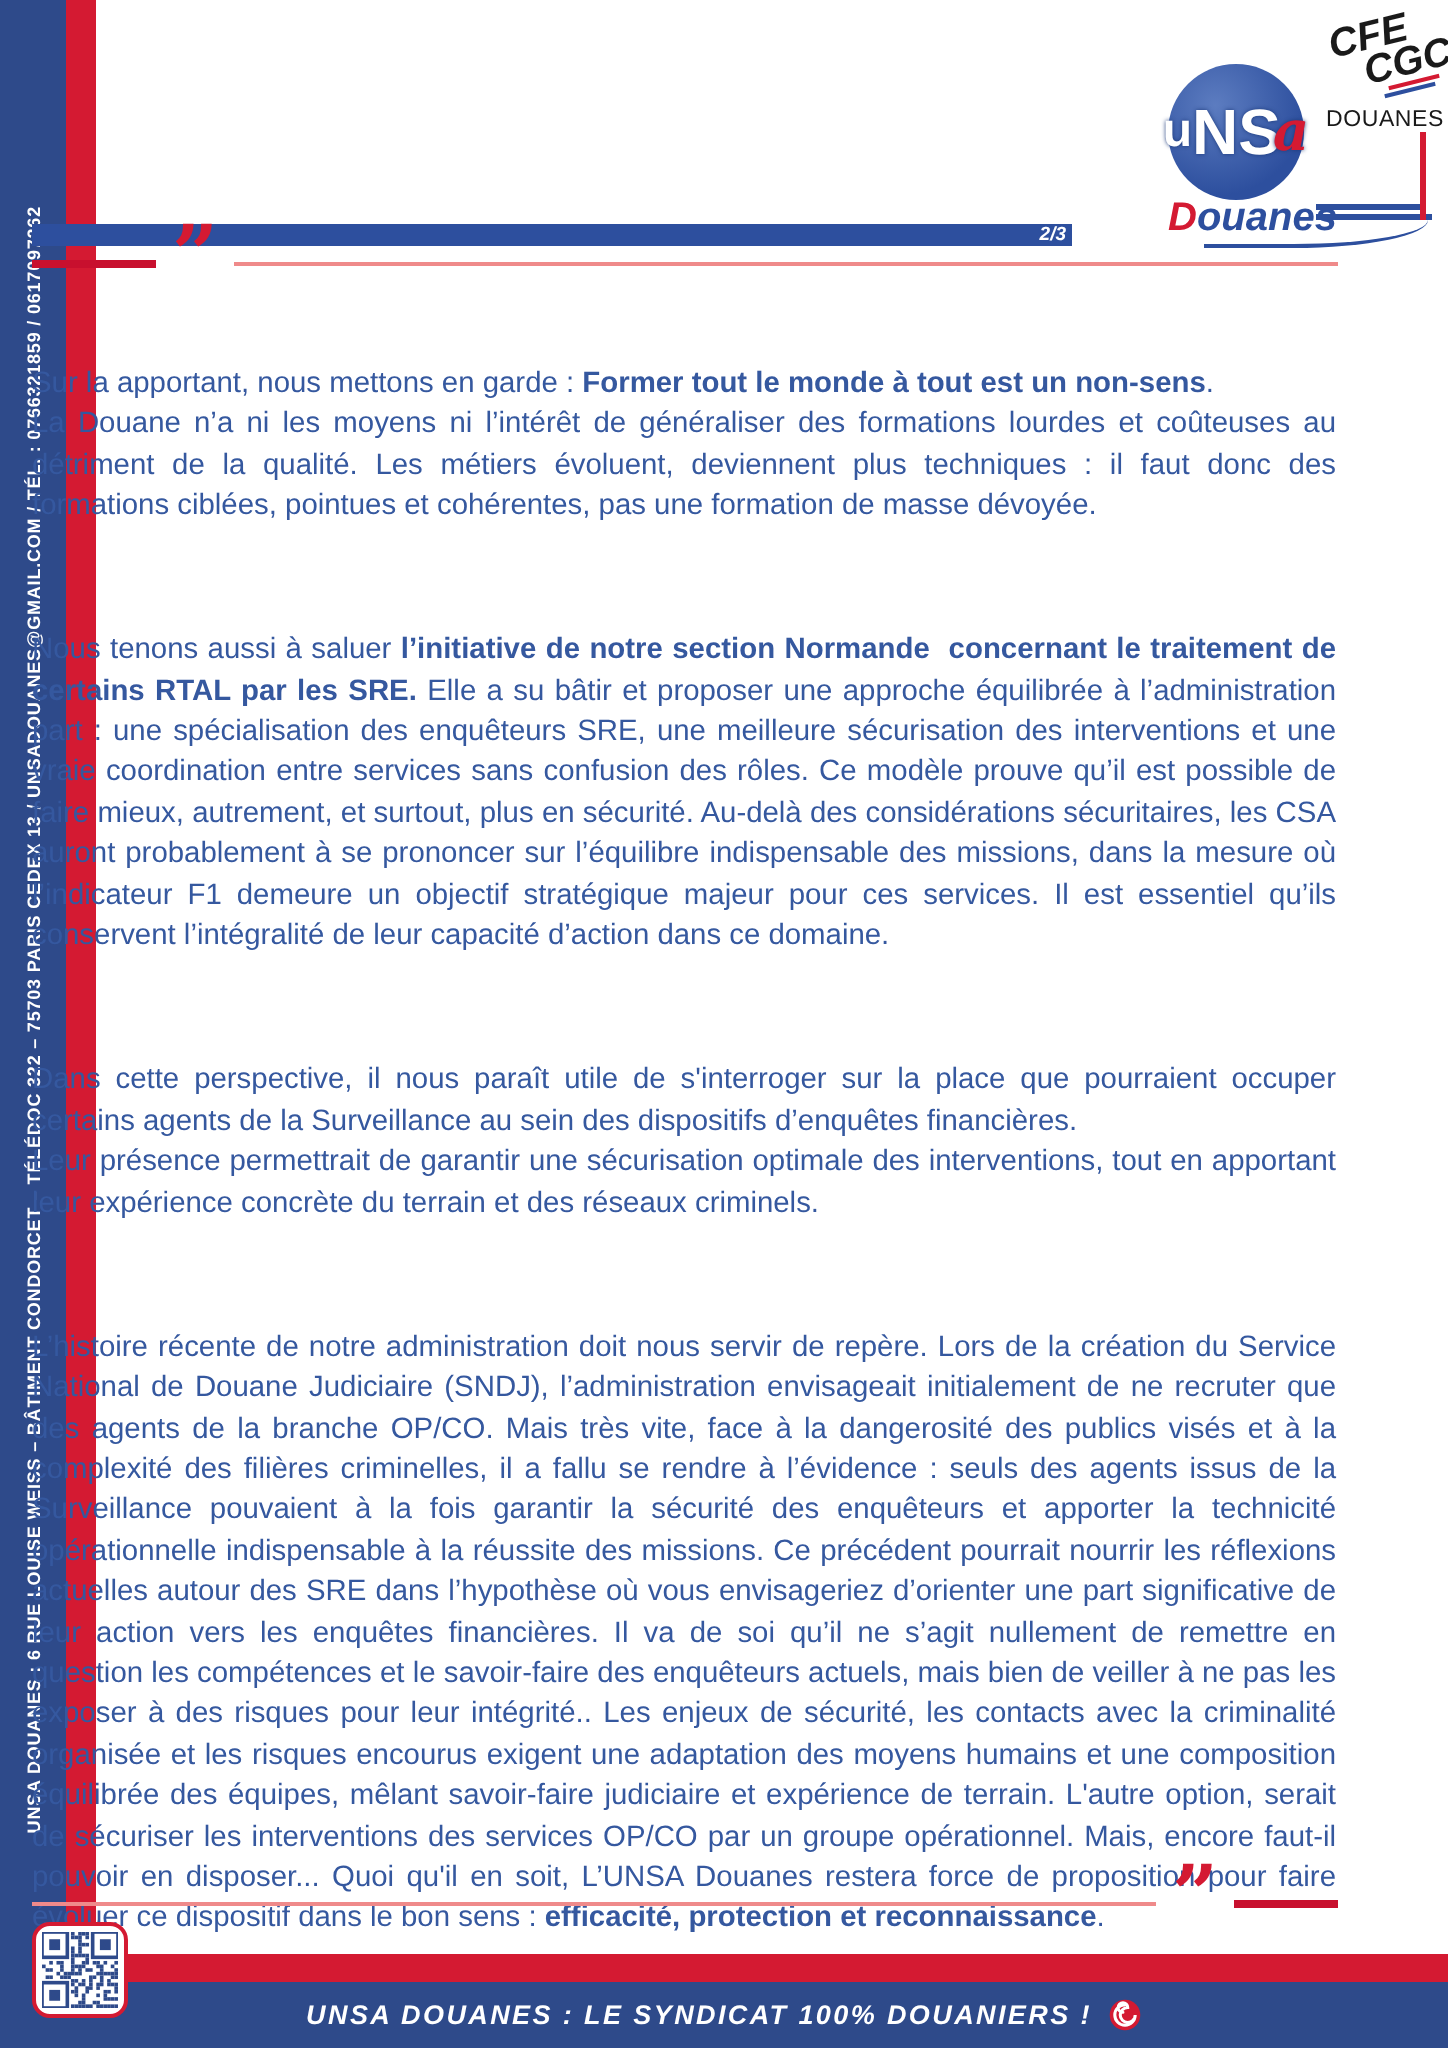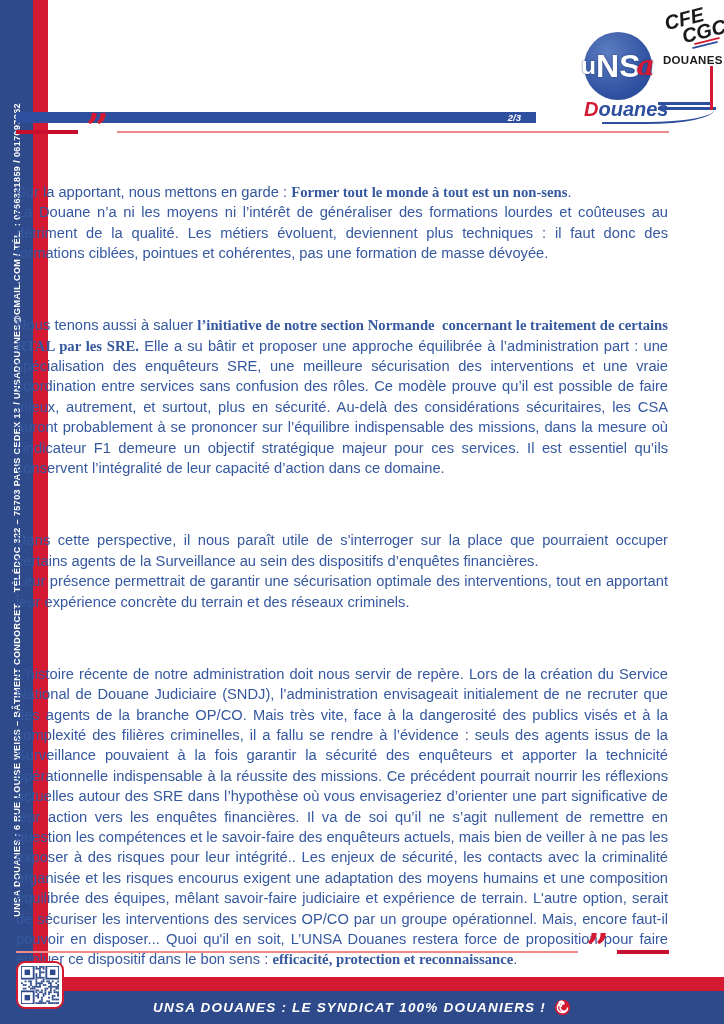--- a/index.html
+++ b/index.html
@@ -37,21 +37,21 @@
   }
   .title {
     position:absolute; left:16px; top:44px; width:530px; color:#2d4f9e;
     font-weight:800; font-size:19px; line-height:29px; letter-spacing:0.4px;
   }
   .title-bar {
     position:absolute; left:16px; top:112px; width:520px; height:11px; background:#2d4f9e;
     display:flex; align-items:center; justify-content:flex-end;
   }
   .title-bar .pageno {
-    color:#fff; font-size:9.5px; font-weight:bold; font-style:italic; padding-right:15px;
+    color:#fff; font-size:9.5px; font-weight:bold; font-style:italic; padding-right:3px;
   }
   
   .logo-box { position:absolute; left:582px; top:6px; width:138px; height:120px; }
   .unsa-circle {
     position:absolute; left:2px; top:26px; width:68px; height:68px; border-radius:50%;
     background:radial-gradient(circle at 35% 30%, #5c7cc0, #2d4f9e 70%);
     display:flex; align-items:center; justify-content:center;
   }
   .unsa-circle .l { color:#fff; font-weight:800; line-height:1; text-shadow:0 0 2px #1d3a7a; }
   .unsa-circle .l1 { font-size:24px; }
@@ -62,21 +62,21 @@
   .unsa-caption { position:absolute; left:2px; top:92px; font-style:italic; font-size:20px;
                   color:#2d4f9e; font-weight:bold; font-family:"Liberation Sans", sans-serif; }
   .unsa-caption .d { color:#d41a32; }
   .cfe { position:absolute; left:84px; top:2px; transform:rotate(-14deg);
          font-weight:800; font-style:italic; font-size:20px; color:#1a1a1a; line-height:17px; }
   .cfe .c2 { display:block; margin-left:14px; }
   .cfe-slash { position:absolute; left:112px; top:34px; width:26px; height:2px;
                background:#d41a32; transform:rotate(-14deg); }
   .cfe-slash2 { position:absolute; left:110px; top:38px; width:26px; height:2px;
                background:#2d4f9e; transform:rotate(-14deg); }
-  .cfe-caption { position:absolute; left:81px; top:48px; font-weight:700; font-size:11.5px;
+  .cfe-caption { position:absolute; left:81px; top:48px; font-weight:400; font-size:11.5px;
                  color:#1a1a1a; letter-spacing:0.3px; }
   .deco-line-b1 { position:absolute; left:76px; top:96px; width:52px; height:3px; background:#2d4f9e; }
   .deco-line-b2 { position:absolute; left:76px; top:101px; width:58px; height:3px; background:#2d4f9e; }
   .deco-line-r  { position:absolute; left:128px; top:60px; width:3px; height:44px; background:#d41a32; }
   .deco-curve   { position:absolute; left:20px; top:104px; width:112px; height:14px;
                   border-bottom:2px solid #2d4f9e; border-radius:0 0 60%/100% 0; }
   
   .rule { position:absolute; left:16px; width:653px; height:24px;
           display:flex; align-items:center; }
   .rule.top { top:120px; }
@@ -87,21 +87,21 @@
     font-family:"DejaVu Serif", serif; font-weight:bold; color:#d41a32;
     font-size:40px; line-height:10px; height:18px; padding:0 8px; overflow:visible;
   }
   
   .body-text {
     position:absolute; left:16px; top:141px; width:652px;
     color:#35589f; font-size:14.7px; line-height:20.4px; text-align:justify;
     white-space:pre-wrap;
   }
   .body-text p { margin:0 0 11px 0; }
-  .body-text .b { font-weight:bold;font-family:Liberation Serif, serif; }
+  .body-text .b { font-weight:bold; }
   
   .qr {
     position:absolute; left:16px; top:961px; width:48px; height:48px;
     background:#fff; border:2.5px solid #d41a32; border-radius:9px; padding:3px; z-index:5;
   }
   .qr svg { width:100%; height:100%; display:block; }
   
   .swirl { width:17px; height:17px; flex:0 0 auto; }
 </style>
 </head>

